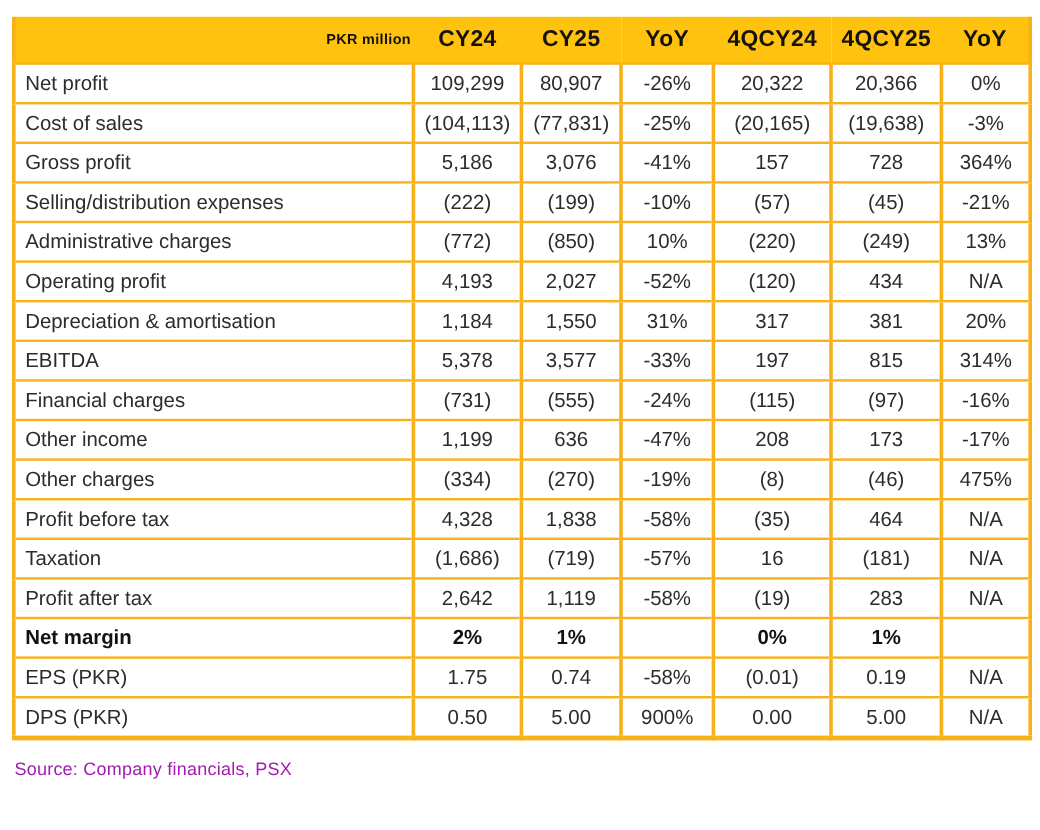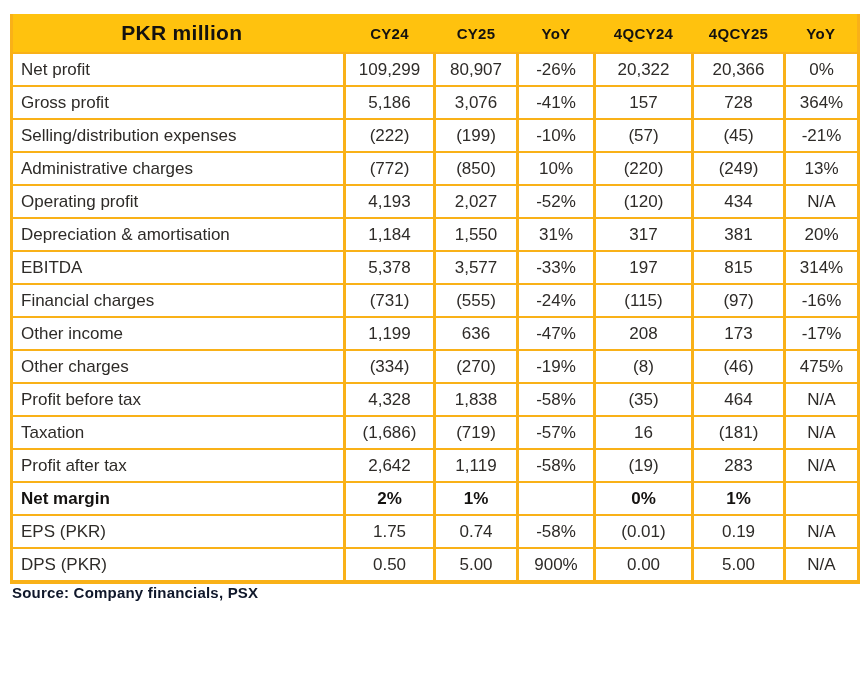--- a/index.html
+++ b/index.html
@@ -28,31 +28,31 @@
   col.c1{width:90px;}
   col.c2{width:83px;}
   col.c3{width:77px;}
   col.c4{width:98px;}
   col.c5{width:92px;}
   col.c6{width:74px;}
   thead th{
     background:var(--header-bg);
     border:none;
     height:38px;
-    font-size:15px;
+    font-size:19px;
     font-weight:bold;
     color:var(--text-strong);
     text-align:center;
     letter-spacing:.3px;
     padding:0 2px;
   }
   thead th.label-col{
-    text-align:center;
+    text-align:right;
     padding-left:8px;
-    font-size:21px;
+    font-size:12px;
   }
   tbody td{
     border:solid var(--grid);
     border-width:2px 3px;
     height:31px;
     font-size:17px;
     text-align:center;
     padding:0 2px;
     white-space:nowrap;
     overflow:hidden;
@@ -60,25 +60,25 @@
   }
   tbody td.label-col{
     text-align:left;
     padding-left:8px;
   }
   tbody tr.bold-row td{
     font-weight:bold;
     color:var(--text-strong);
   }
   .source{
+    margin-top:16px;
     padding-left:2px;
     font-size:15px;
-    color:#0f172a;
+    color:#a21caf;
     letter-spacing:.2px;
-    font-weight:bold;
   }
 </style>
 </head>
 <body>
 
 <div class="page">
   <table class="fin">
     <colgroup>
       <col class="c-label">
         <col class="c1">
@@ -103,20 +103,29 @@
         <tr>
           <td class="label-col">Net profit</td>
           <td>109,299</td>
           <td>80,907</td>
           <td>-26%</td>
           <td>20,322</td>
           <td>20,366</td>
           <td>0%</td>
         </tr>
         <tr>
+          <td class="label-col">Cost of sales</td>
+          <td>(104,113)</td>
+          <td>(77,831)</td>
+          <td>-25%</td>
+          <td>(20,165)</td>
+          <td>(19,638)</td>
+          <td>-3%</td>
+        </tr>
+        <tr>
           <td class="label-col">Gross profit</td>
           <td>5,186</td>
           <td>3,076</td>
           <td>-41%</td>
           <td>157</td>
           <td>728</td>
           <td>364%</td>
         </tr>
         <tr>
           <td class="label-col">Selling/distribution expenses</td>

